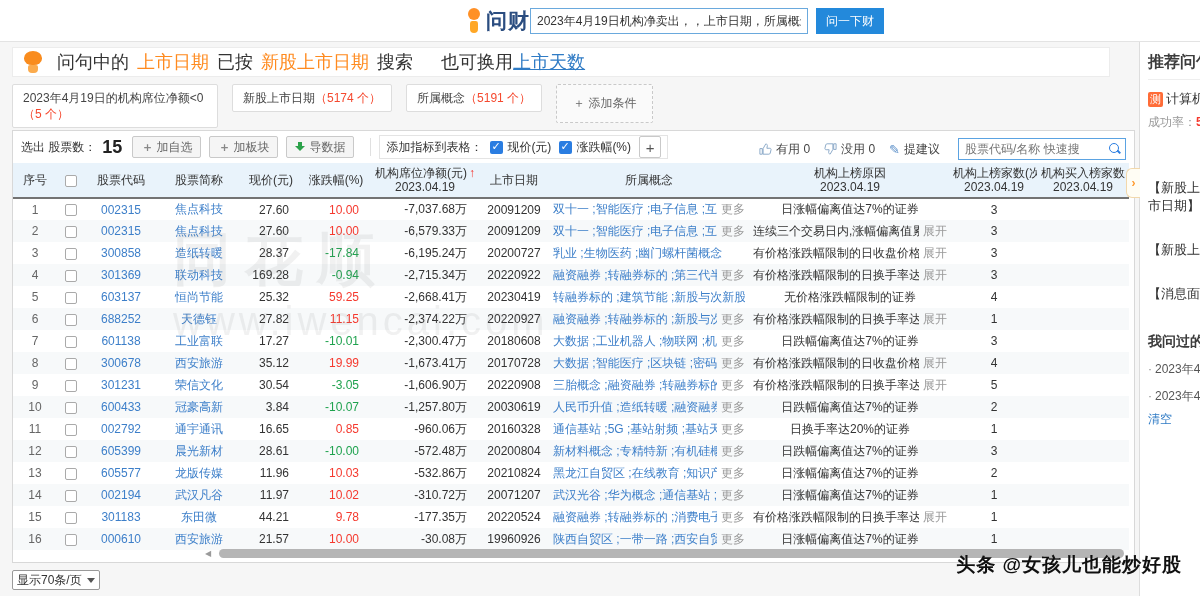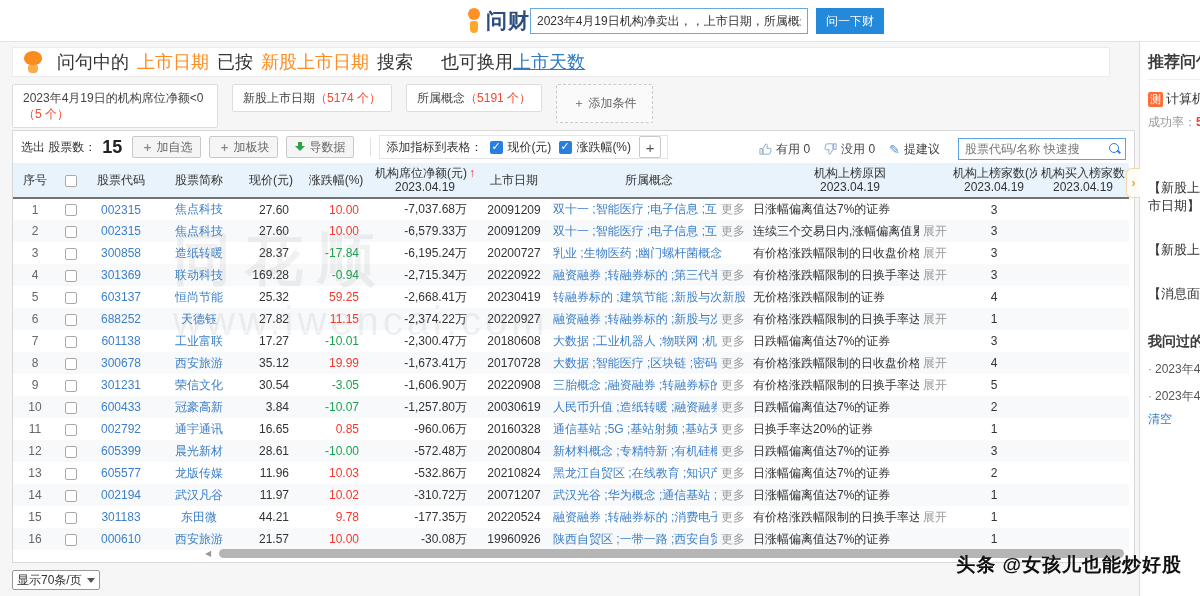--- a/index.html
+++ b/index.html
@@ -71,21 +71,21 @@
   tr.alt td { background:#f7f9fa; }
   td.col-seq { color:#666; text-align:center; }
   td.col-chk, td.col-code, td.col-name, td.col-date, td.col-count, td.col-buy { text-align:center; }
   td.col-price, td.col-change, td.col-net { text-align:right; padding-right:12px; }
   .lnk { color:#3d7fc9; cursor:pointer; text-decoration:none; }
   .up { color:#f5392e; }
   .down { color:#1fa24e; }
   .cb { display:inline-block; width:12px; height:12px; border:1px solid #aaa; border-radius:2px; background:#fff; cursor:pointer; vertical-align:middle; }
   .cell-flex { display:flex; align-items:center; width:100%; }
   .concepts-text { flex:1; overflow:hidden; text-overflow:clip; color:#3d7fc9; cursor:pointer; }
-  .reason-text { flex:1; overflow:hidden; color:#333; }
+  .reason-text { flex:1; overflow:hidden; text-align:center; color:#333; }
   .more-link, .expand-link { color:#999; margin-left:4px; cursor:pointer; flex:none; }
 
   .watermark { position:absolute; left:160px; top:58px; pointer-events:none; }
   .wm-brand { font-size:58px; color:rgba(120,120,120,0.10); letter-spacing:14px; font-weight:bold; }
   .wm-url { font-size:40px; color:rgba(120,120,120,0.10); letter-spacing:4px; }
 
   .hscroll { position:absolute; left:192px; right:6px; bottom:3px; height:10px; }
   .hs-arrow { position:absolute; left:0; top:1px; width:10px; height:8px; color:#9a9a9a; font-size:8px; line-height:8px; cursor:pointer; }
   .hs-thumb { position:absolute; left:14px; right:4px; top:0; height:9px; background:#b5b5b5; border-radius:5px; cursor:pointer; }
 

